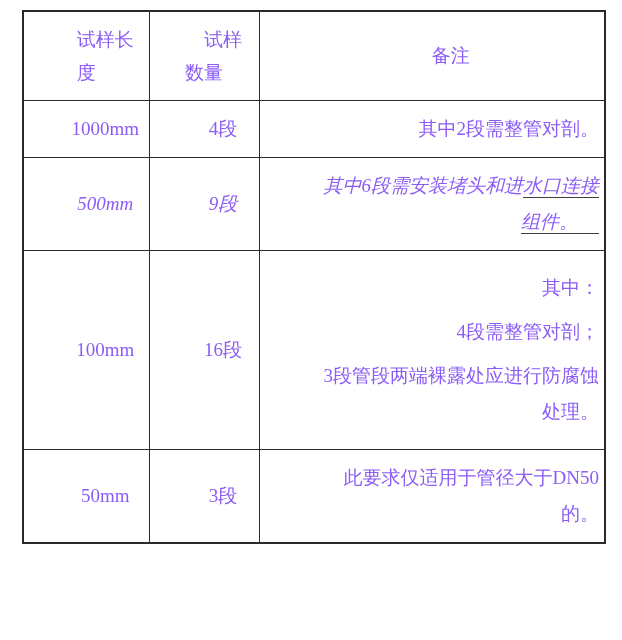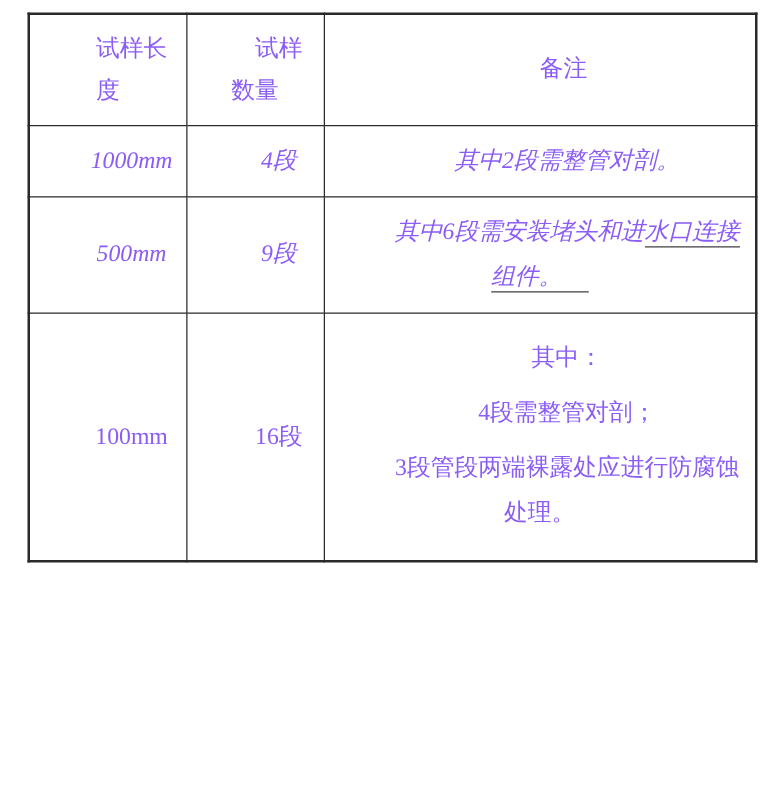--- a/index.html
+++ b/index.html
@@ -30,32 +30,32 @@
     font-weight: normal;
     font-size: 19px;
     vertical-align: middle;
     padding: 2px 5px;
     overflow: hidden;
   }
   col.c-len   { width: 126px; }
   col.c-cnt   { width: 110px; }
   col.c-rem   { width: 346px; }
   thead tr    { height: 89px; }
-  tbody tr:nth-child(1) { height: 54px; font-style: italic; }
+  tbody tr:nth-child(1) { height: 54px; }
   tbody tr:nth-child(2) { height: 90px; font-style: italic; }
   tbody tr:nth-child(3) { height: 199px; }
   tbody tr:nth-child(4) { height: 90px; }
   tbody tr:nth-child(5) { height: 90px; }
   .center-cell {
     text-align: center;
     text-indent: 2em;
     line-height: 33px;
   }
   .remarks-cell {
-    text-align: center;
+    text-align: right;
     padding-left: 5px;
     padding-right: 6px;
   }
   .remarks-cell p {
     margin: 8px 0;
     line-height: 36px;
     text-indent: 44px;
   }
   .u {
     border-bottom: 1.5px solid #3f3f3f;
@@ -99,15 +99,22 @@
         </tr>
         <tr>
           <td class="center-cell">100mm</td>
           <td class="center-cell">16段</td>
           <td class="remarks-cell">
             <p><span>其中：</span></p>
             <p><span>4段需整管对剖；</span></p>
             <p><span>3段管段两端裸露处应进行防腐蚀</span><br><span>处理。</span></p>
           </td>
         </tr>
+        <tr>
+          <td class="center-cell">50mm</td>
+          <td class="center-cell">3段</td>
+          <td class="remarks-cell">
+            <p><span>此要求仅适用于管径大于DN50</span><br><span>的。</span></p>
+          </td>
+        </tr>
       </tbody>
   </table>
 </div>
 
 </body></html>

